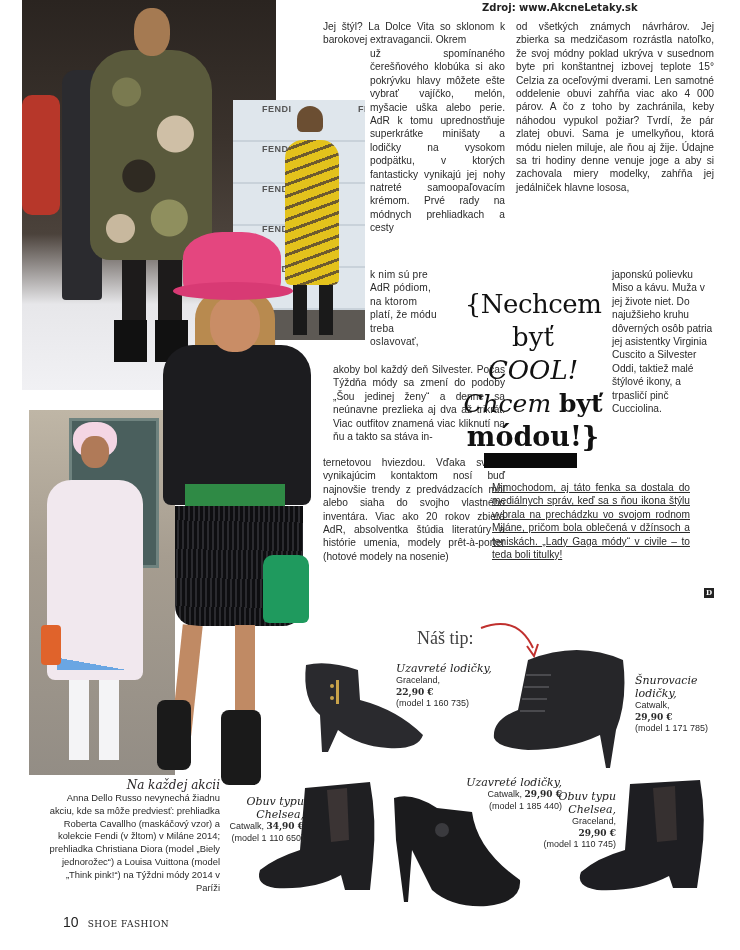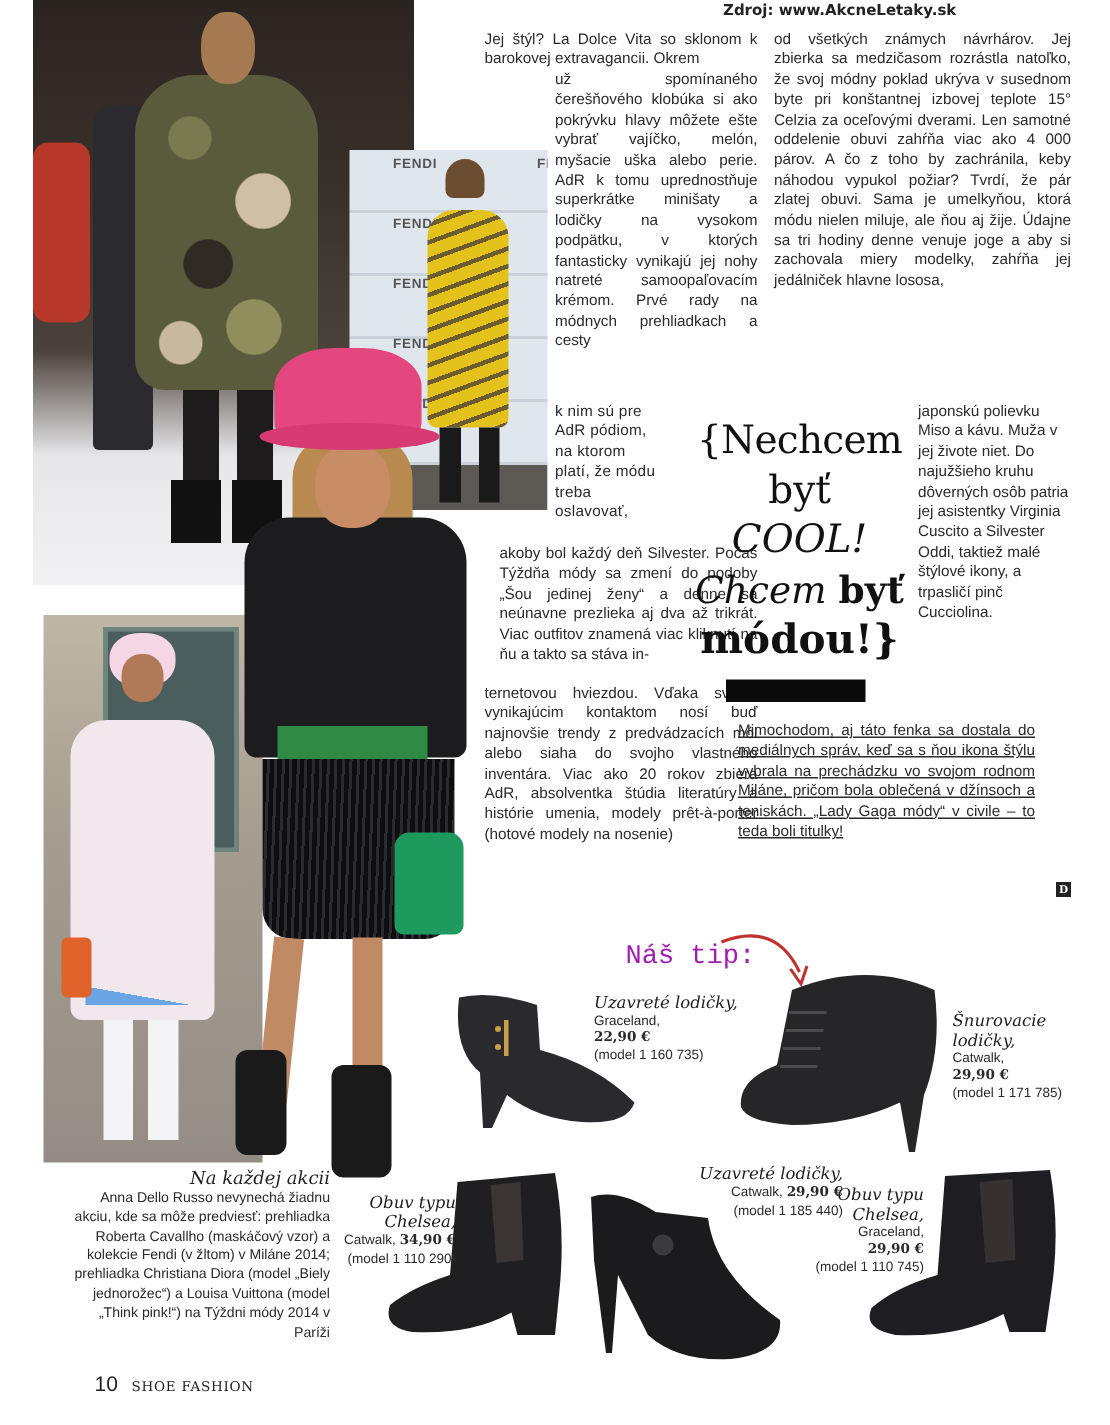--- a/index.html
+++ b/index.html
@@ -66,40 +66,40 @@
   .col-a4 { left: 333px; top: 363px; width: 172px; }
   .col-a5 { left: 323px; top: 456px; width: 182px; }
 
   .col-b1 { left: 516px; top: 20px; width: 198px; }
   .col-b2 { left: 612px; top: 268px; width: 102px; text-align: left; }
   .col-b3 { left: 492px; top: 481px; width: 198px; text-decoration: underline; }
 
   .end-mark { position:absolute; left:704px; top:588px; width:10px; height:10px; background:#222; color:#fff; font-size:7px; line-height:10px; text-align:center; font-family:"DejaVu Serif",serif; font-weight:bold; }
 
   
-  .quote { position:absolute; left:463px; top:278px; width:140px; font-family:"DejaVu Serif","Liberation Serif",serif; color:#111; text-align:center; line-height:33px; }
+  .quote { position:absolute; left:463px; top:288px; width:140px; font-family:"DejaVu Serif","Liberation Serif",serif; color:#111; text-align:center; line-height:33px; }
   .quote .l1 { font-size:26px; font-weight:normal; letter-spacing:-0.5px; }
   .quote .l2 { font-size:26px; }
   .quote .l3 { font-size:26px; font-style:italic; }
   .quote .l4 { font-size:25px;text-align:center; }
   .quote .l4 i { font-style: italic; font-weight: normal; }
   .quote .l4 b { font-weight: bold; }
   .quote .l5 { font-size:27px; font-weight:bold; }
   .quote-bar { position:absolute; left:484px; top:453px; width:93px; height:15px; background:#0a0a0a; }
 
   
   .caption-title { position:absolute; left:120px; top:778px; width:100px; text-align:right; font-family:"DejaVu Serif","Liberation Serif",serif; font-style:italic; font-size:12px; }
   .caption { position:absolute; left:40px; top:792px; width:180px; text-align:right; font-size:9.4px; line-height:12.8px; color:#2a2a2a; }
 
   .footer { position:absolute; left:40px; top:914px; font-size:11px; color:#222;margin-left:23px; }
   .footer .page { font-size:14px; margin-right:6px; }
   .footer .section { font-family:"DejaVu Serif","Liberation Serif",serif; font-size:9px; letter-spacing:0.5px; }
 
   
-  .tip-title { position:absolute; left:417px; top:628px; font-family:Liberation Mono, monospace; font-size:18px; color:#a21caf; }
+  .tip-title { position:absolute; left:417px; top:628px; font-family:Liberation Serif, serif; font-size:18px; color:#404040; }
   .tip-arrow { position:absolute; left:477px; top:618px; width:70px; height:50px; }
 
   .product-label { position:absolute; font-size:9px; line-height:11.6px; color:#2a2a2a; }
   .product-label .name { font-family:"DejaVu Serif","Liberation Serif",serif; font-style:italic; font-size:11px; line-height:13px; color:#1c1c1c; }
   .product-label .price { font-family:"DejaVu Serif","Liberation Serif",serif; font-weight:bold; }
   .pl-1 { left:396px; top:662px; width:120px; }
   .pl-2 { left:635px; top:674px; width:80px; }
   .pl-3 { left:226px; top:795px; width:78px; text-align:right; }
   .pl-4 { left:462px; top:776px; width:100px; text-align:right; }
   .pl-5 { left:542px; top:790px; width:74px; text-align:right; }
@@ -223,21 +223,21 @@
 </div>
 <div class="product-label pl-2">
   <div class="name">Šnurovacie lodičky,</div>
   <div>Catwalk,</div>
   <div class="price">29,90 €</div>
   <div>(model 1 171 785)</div>
 </div>
 <div class="product-label pl-3">
   <div class="name">Obuv typu Chelsea,</div>
   <div><span>Catwalk,</span> <span class="price">34,90 €</span></div>
-  <div>(model 1 110 290)</div>
+  <div>(model 1 110 650)</div>
 </div>
 <div class="product-label pl-4">
   <div class="name">Uzavreté lodičky,</div>
   <div><span>Catwalk,</span> <span class="price">29,90 €</span></div>
   <div>(model 1 185 440)</div>
 </div>
 <div class="product-label pl-5">
   <div class="name">Obuv typu Chelsea,</div>
   <div>Graceland,</div>
   <div class="price">29,90 €</div>

